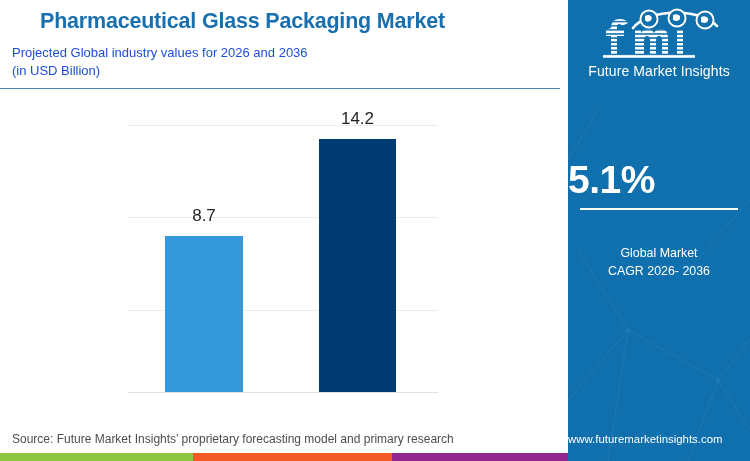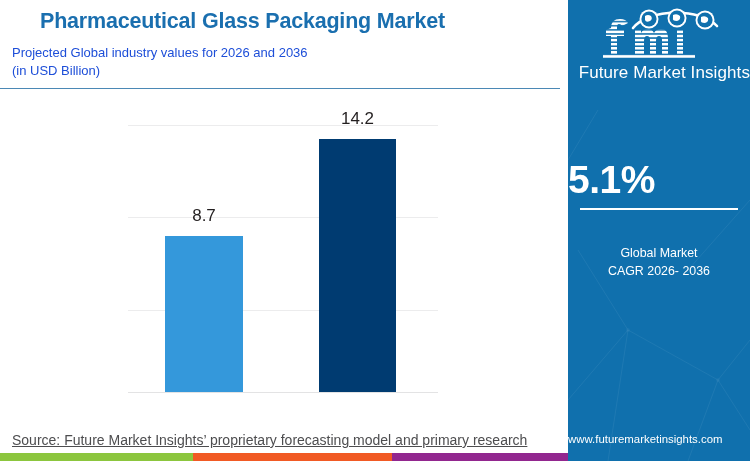--- a/index.html
+++ b/index.html
@@ -91,23 +91,22 @@
     text-align: center;
     font-size: 17px;
     color: #231f20;
     font-weight: normal;
   }
 
   #source-note {
     position: absolute;
     left: 12px;
     top: 432px;
-    font-size: 14px;
+    font-size: 12px;
     color: #4d4d4f;
-    text-decoration: underline;
   }
 
   
   #right-panel {
     position: absolute;
     left: 568px;
     top: 0;
     width: 182px;
     height: 461px;
     background: #1070ad;
@@ -127,24 +126,23 @@
     top: 6px;
     width: 182px;
     text-align: center;
   }
   #logo-mark {
     display: block;
     margin: 0 auto;
   }
   #logo-tagline {
     margin-top: 1px;
-    font-size: 17px;
+    font-size: 14px;
     color: #ffffff;
     letter-spacing: 0.1px;
-    text-align: right;
   }
 
   
   #cagr-value {
     position: absolute;
     left: 0;
     top: 158px;
     width: 182px;
     text-align: left;
     font-size: 39px;

